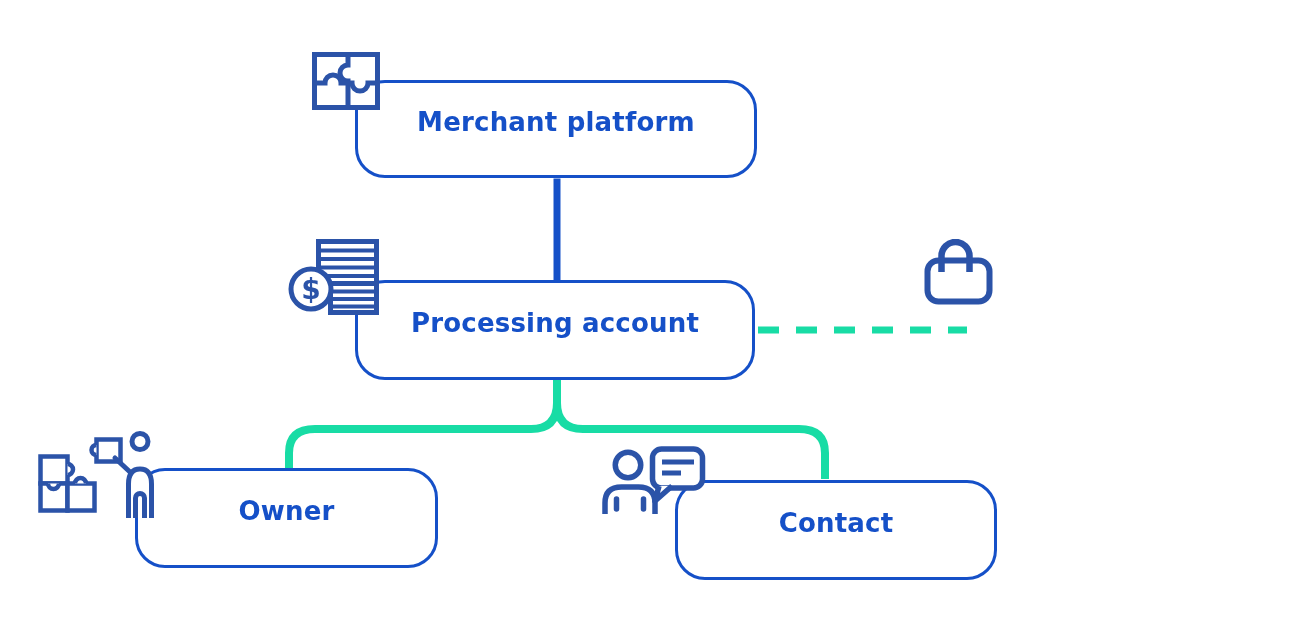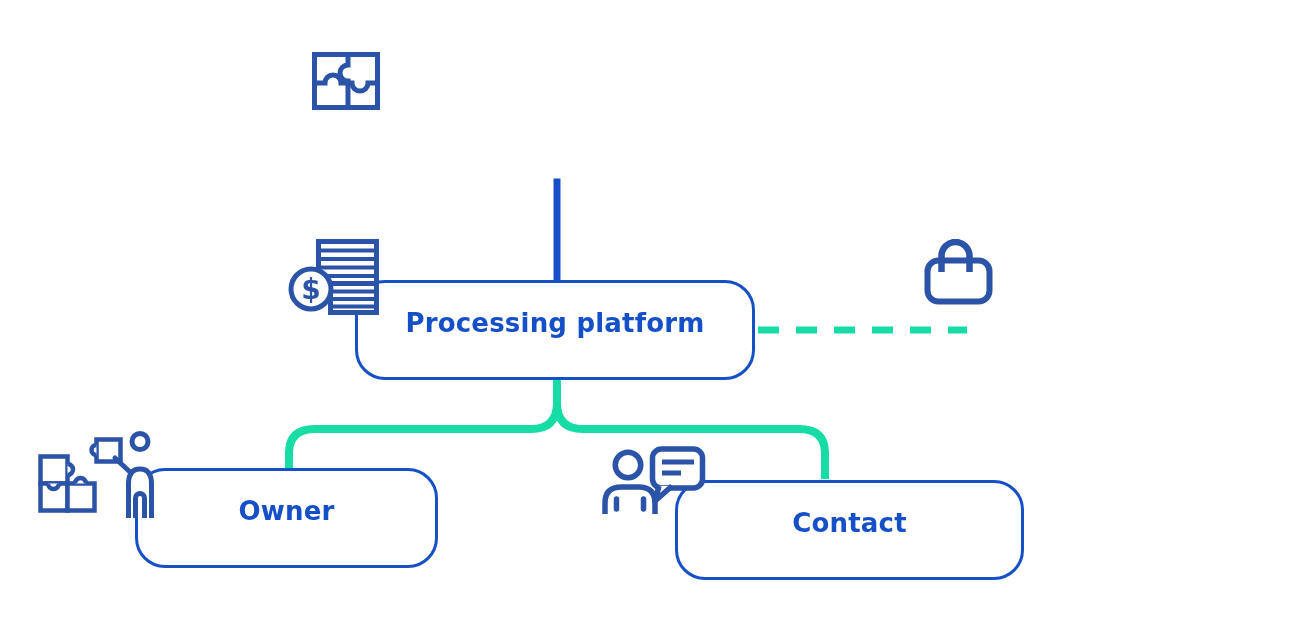--- a/index.html
+++ b/index.html
@@ -17,39 +17,42 @@
     position:absolute;box-sizing:border-box;z-index:2;
     border:3px solid var(--blue);border-radius:30px;background:#fff;
     display:flex;align-items:center;justify-content:center;
     color:var(--blue);font-weight:bold;font-size:26px;letter-spacing:.2px;
     padding-bottom:14px;
   }
   .node-merchant  {left:355px;top:80px;  width:402px;height:98px;}
   .node-processing{left:355px;top:280px; width:400px;height:100px;}
   .node-terminal  {left:968px;top:280px; width:301px;height:100px;}
   .node-owner     {left:135px;top:468px; width:303px;height:100px;}
-  .node-contact   {left:675px;top:480px; width:349px;height:100px;}
+  .node-contact   {left:675px;top:480px; width:322px;height:100px;}
   .icon{position:absolute;z-index:3;}
   .ic{stroke:var(--icon-blue);}
   .dollar{font-family:"DejaVu Sans","Liberation Sans",sans-serif;font-weight:bold;}
 </style>
 </head>
 <body>
 
 <div class="canvas">
 
   <svg class="connectors" width="1307" height="621" viewBox="0 0 1307 621">
     <path d="M557 178.5 V281.5" stroke="#1550C8" stroke-width="7" fill="none"></path>
     <path d="M758 330 H967" stroke="#18DCA5" stroke-width="7" fill="none" stroke-dasharray="21 17"></path>
     <path d="M557 379 V403 Q557 429 531 429 H315 Q289 429 289 453 V479" stroke="#18DCA5" stroke-width="8" fill="none"></path>
     <path d="M557 379 V403 Q557 429 583 429 H799 Q825 429 825 453 V479" stroke="#18DCA5" stroke-width="8" fill="none"></path>
   </svg>
 
+  <div class="node node-merchant">
+    <span>Merchant platform</span>
+  </div>
   <div class="node node-processing">
-    <span>Processing platform</span>
+    <span>Processing account</span>
   </div>
   <div class="node node-owner">
     <span>Owner</span>
   </div>
   <div class="node node-contact">
     <span>Contact</span>
   </div>
 
   <svg class="icon" style="left:312px;top:52px" width="68" height="58" viewBox="0 0 68 58">
     <rect class="ic" x="2.5" y="2.5" width="63" height="53" fill="#fff" stroke-width="5"></rect>

